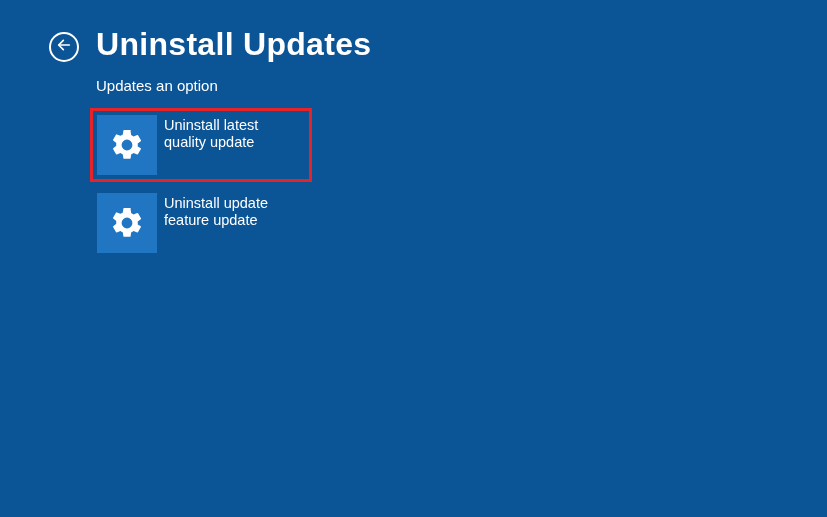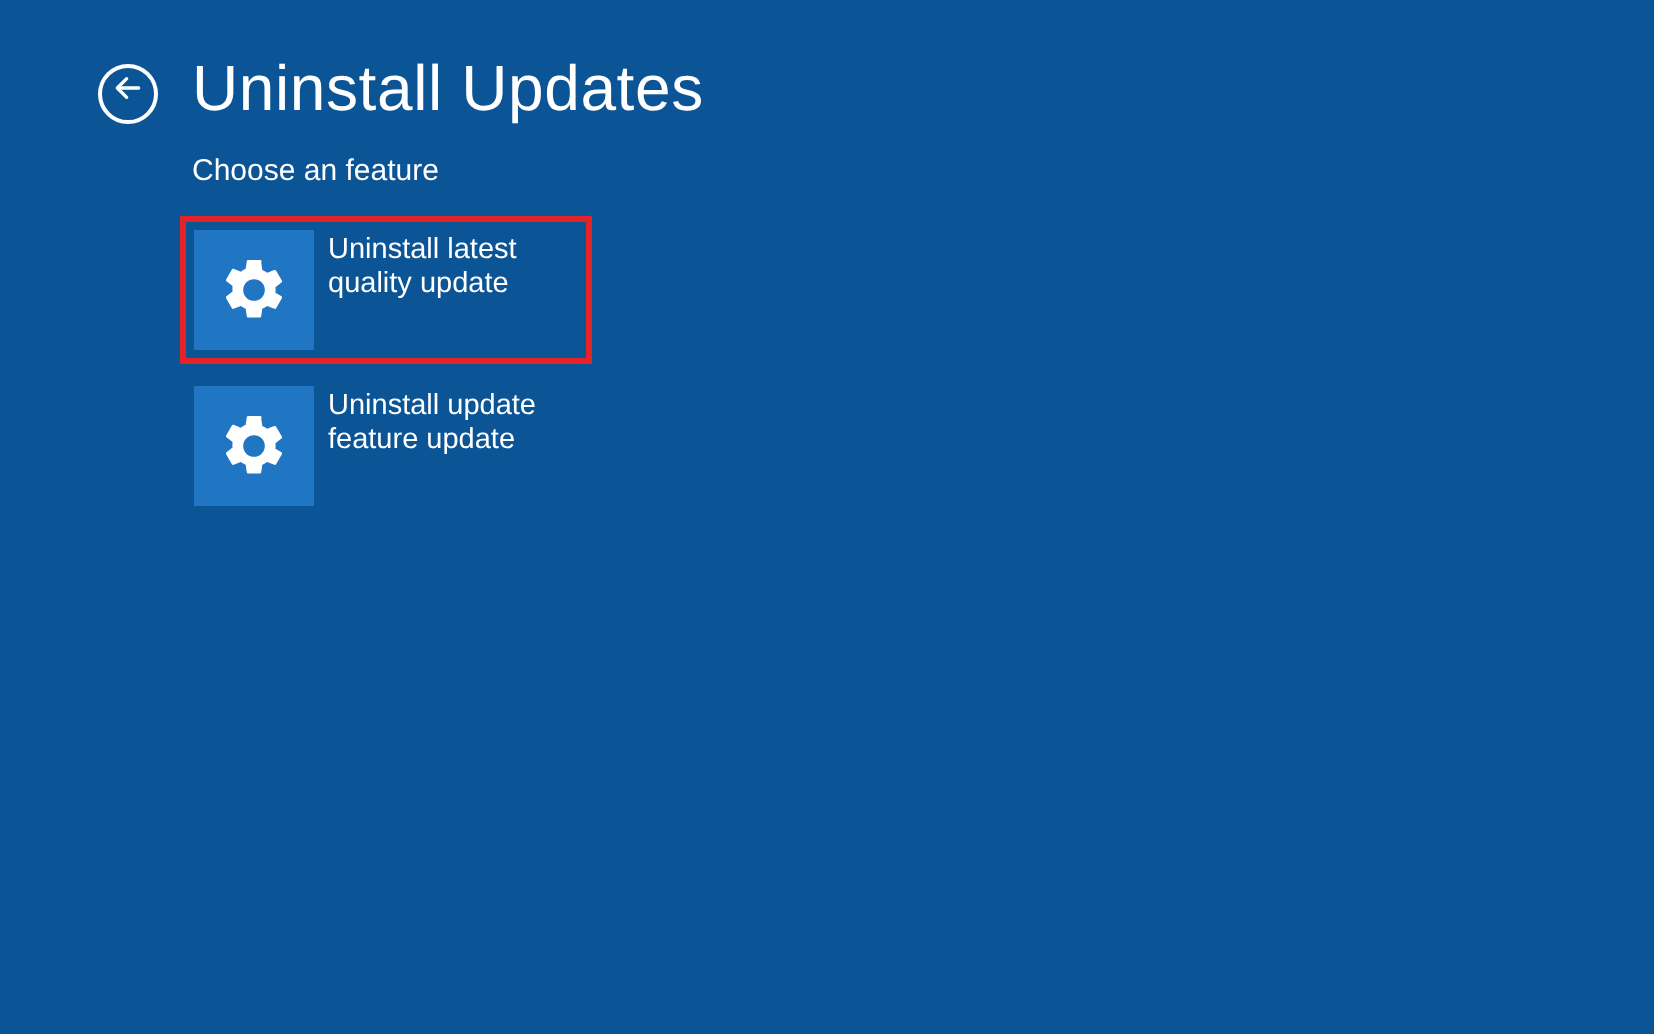--- a/index.html
+++ b/index.html
@@ -33,40 +33,40 @@
     justify-content: center;
     cursor: pointer;
     margin-top: 4px;
   }
   .back-button svg {
     width: 16px;
     height: 16px;
   }
   .title {
     font-size: 32px;
-    font-weight: 400;
+    font-weight: 700;
     margin-left: 17px;
     letter-spacing: 0.3px;
   }
   .subtitle {
     position: absolute;
     top: 77px;
     left: 96px;
     font-size: 15px;
     font-weight: 400;
   }
   .options {
     position: absolute;
     top: 108px;
     left: 90px;
   }
   .option-tile {
     display: flex;
     align-items: flex-start;
-    width: 206px;
+    width: 222px;
     padding: 7px 7px 7px 7px;
     cursor: pointer;
     position: relative;
   }
   .option-tile.highlighted {
     border: 3px solid #e62328;
     padding: 4px 4px 4px 4px;
   }
   .option-icon {
     width: 60px;
@@ -101,21 +101,21 @@
     <span>
       <svg viewBox="0 0 24 24" fill="none" stroke="#ffffff" stroke-width="2.5" stroke-linecap="round" stroke-linejoin="round">
         <line x1="20" y1="12" x2="5" y2="12"></line>
         <polyline points="11 5 4 12 11 19"></polyline>
       </svg>
     </span>
   </div>
   <h1 class="title">Uninstall Updates</h1>
 </div>
 
-<div class="subtitle">Choose an feature</div>
+<div class="subtitle">Updates an option</div>
 
 <div class="options">
   <div class="option-tile highlighted">
     <div class="option-icon">
       <svg viewBox="0 0 24 24" fill="#ffffff">
         <path d="M19.14,12.94a7.07,7.07,0,0,0,.05-.94,7.07,7.07,0,0,0-.05-.94l2.03-1.58a.49.49,0,0,0,.12-.61l-1.92-3.32a.49.49,0,0,0-.59-.22l-2.39.96a7.22,7.22,0,0,0-1.62-.94l-.36-2.54A.49.49,0,0,0,13.93,2H10.07a.49.49,0,0,0-.48.41L9.23,4.95a7.22,7.22,0,0,0-1.62.94L5.22,4.93a.49.49,0,0,0-.59.22L2.71,8.47a.49.49,0,0,0,.12.61l2.03,1.58a7.07,7.07,0,0,0-.05.94,7.07,7.07,0,0,0,.05.94L2.83,14.12a.49.49,0,0,0-.12.61l1.92,3.32a.49.49,0,0,0,.59.22l2.39-.96a7.22,7.22,0,0,0,1.62.94l.36,2.54a.49.49,0,0,0,.48.41h3.86a.49.49,0,0,0,.48-.41l.36-2.54a7.22,7.22,0,0,0,1.62-.94l2.39.96a.49.49,0,0,0,.59-.22l1.92-3.32a.49.49,0,0,0-.12-.61ZM12,15.6A3.6,3.6,0,1,1,15.6,12,3.6,3.6,0,0,1,12,15.6Z"></path>
       </svg>
     </div>
     <div class="option-label">Uninstall latest quality update</div>
   </div>

